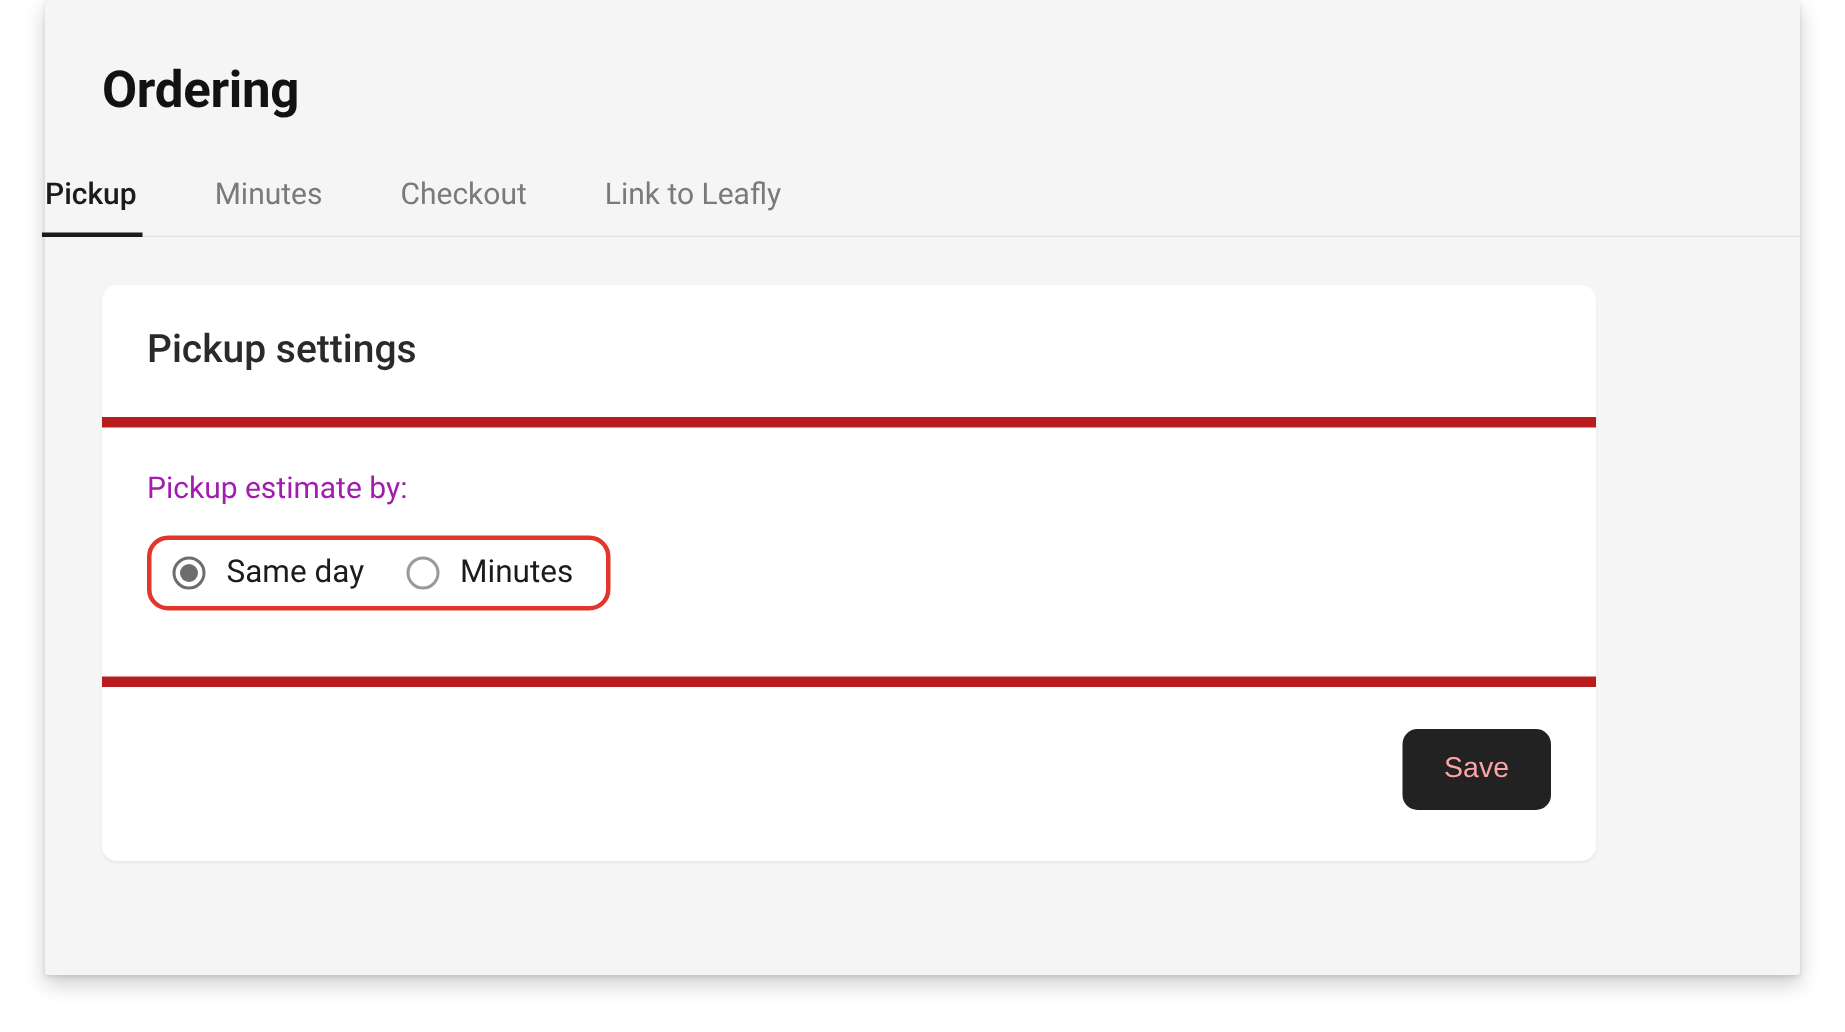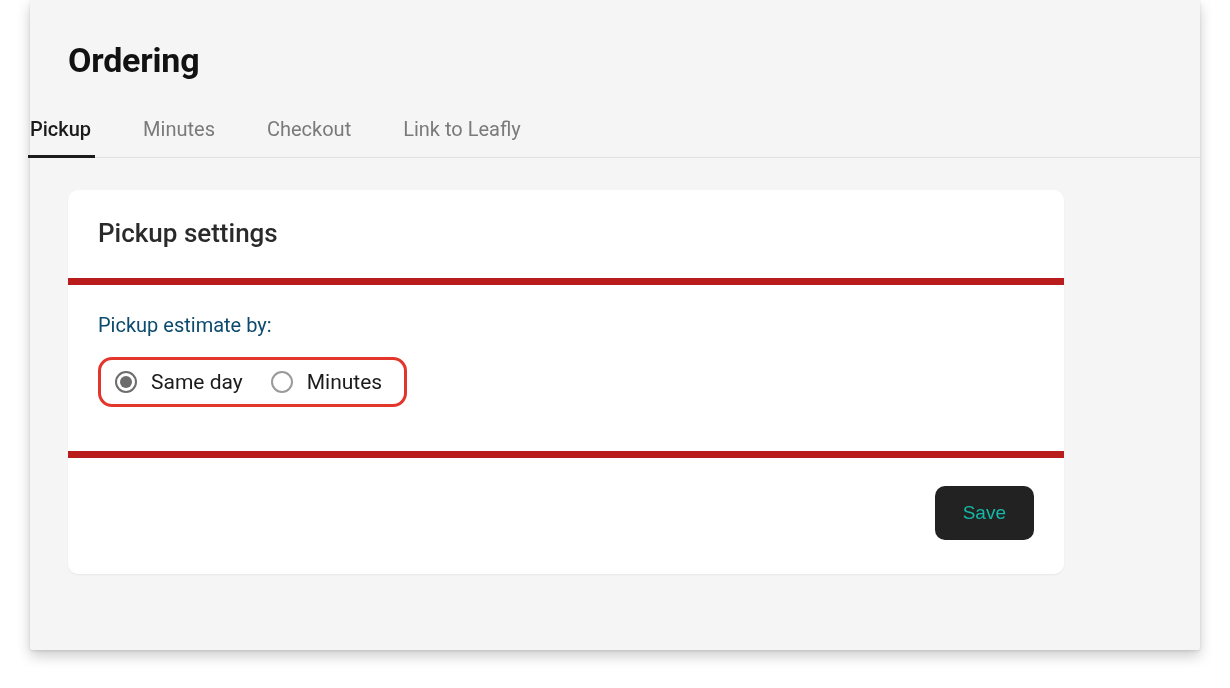--- a/index.html
+++ b/index.html
@@ -83,21 +83,21 @@
       padding: 28px 30px 30px;
       font-size: 26px;
       color: #2a2a2a;
       font-weight: 500;
     }
     .card-body {
       padding: 28px 30px 44px;
     }
     .field-label {
       font-size: 20px;
-      color: #0c4a6e;
+      color: #a21caf;
       margin-bottom: 20px;
     }
     .radio-row-wrap { display: inline-block; }
     .highlight-box {
       border: 3px solid #e2362c;
       border-radius: 14px;
       padding: 10px 22px 10px 14px;
       display: inline-flex;
       align-items: flex-start;
       gap: 28px;
@@ -129,21 +129,21 @@
       background: #6d6d6d;
       border-radius: 50%;
     }
     .card-footer {
       padding: 28px 30px 34px;
       display: flex;
       justify-content: flex-end;
     }
     .btn-save {
       background: #222222;
-      color: #14b8a6;
+      color: #fca5a5;
       border: none;
       border-radius: 10px;
       padding: 16px 28px;
       font-size: 19px;
       font-weight: 500;
       cursor: pointer;
     }
   </style>
 </head>
 <body>

